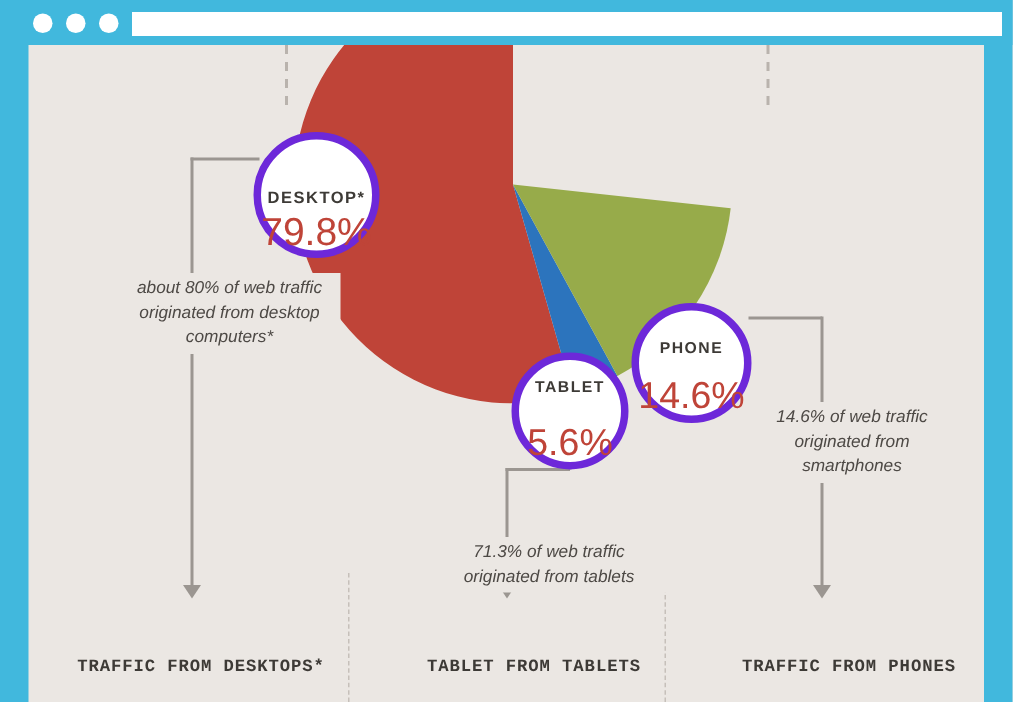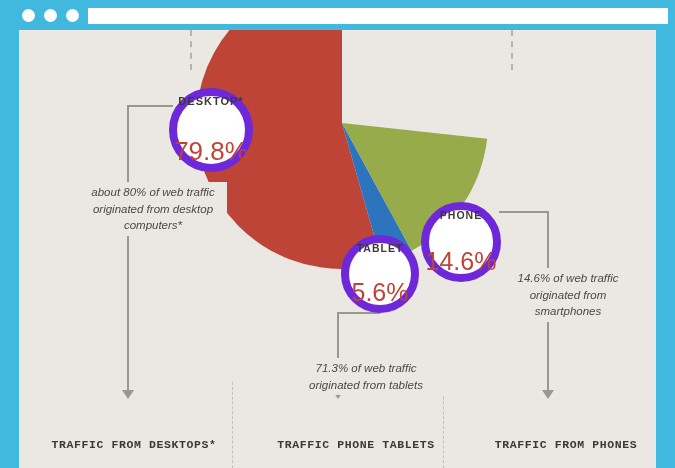--- a/index.html
+++ b/index.html
@@ -37,24 +37,24 @@
   
   .coldiv{position:absolute;width:0;border-left:1px dashed #c6c0ba;top:352px;height:86px;}
   .coldiv.c1{left:213px;}
   .coldiv.c2{left:424px;}
 
   
   .badge{
     position:absolute;
     border-radius:50%;
     background:#ffffff;
-    border:8px solid #6d28d9;
+    border:5px solid #6d28d9;
     box-sizing:border-box;
     display:flex;flex-direction:column;
-    align-items:center;justify-content:space-between;
+    align-items:center;justify-content:flex-end;
     z-index:6;
   }
   .badge .b-label{
     font-family:"Liberation Sans",sans-serif;
     font-weight:bold;
     color:#3d3a36;
     letter-spacing:1px;
     line-height:1;
   }
   .badge .b-value{
@@ -176,17 +176,17 @@
     </div>
 
     <div class="note note-desktop">about 80% of web traffic originated from desktop computers*</div>
     <div class="note note-tablet">71.3% of web traffic originated from tablets</div>
     <div class="note note-phone">14.6% of web traffic originated from smartphones</div>
 
     <div class="coldiv c1"></div>
     <div class="coldiv c2"></div>
 
     <div class="colhead h1">TRAFFIC FROM DESKTOPS*</div>
-    <div class="colhead h2">TRAFFIC PHONE TABLETS</div>
+    <div class="colhead h2">TABLET FROM TABLETS</div>
     <div class="colhead h3">TRAFFIC FROM PHONES</div>
 
   </div>
 </div>
 
 </body></html>

